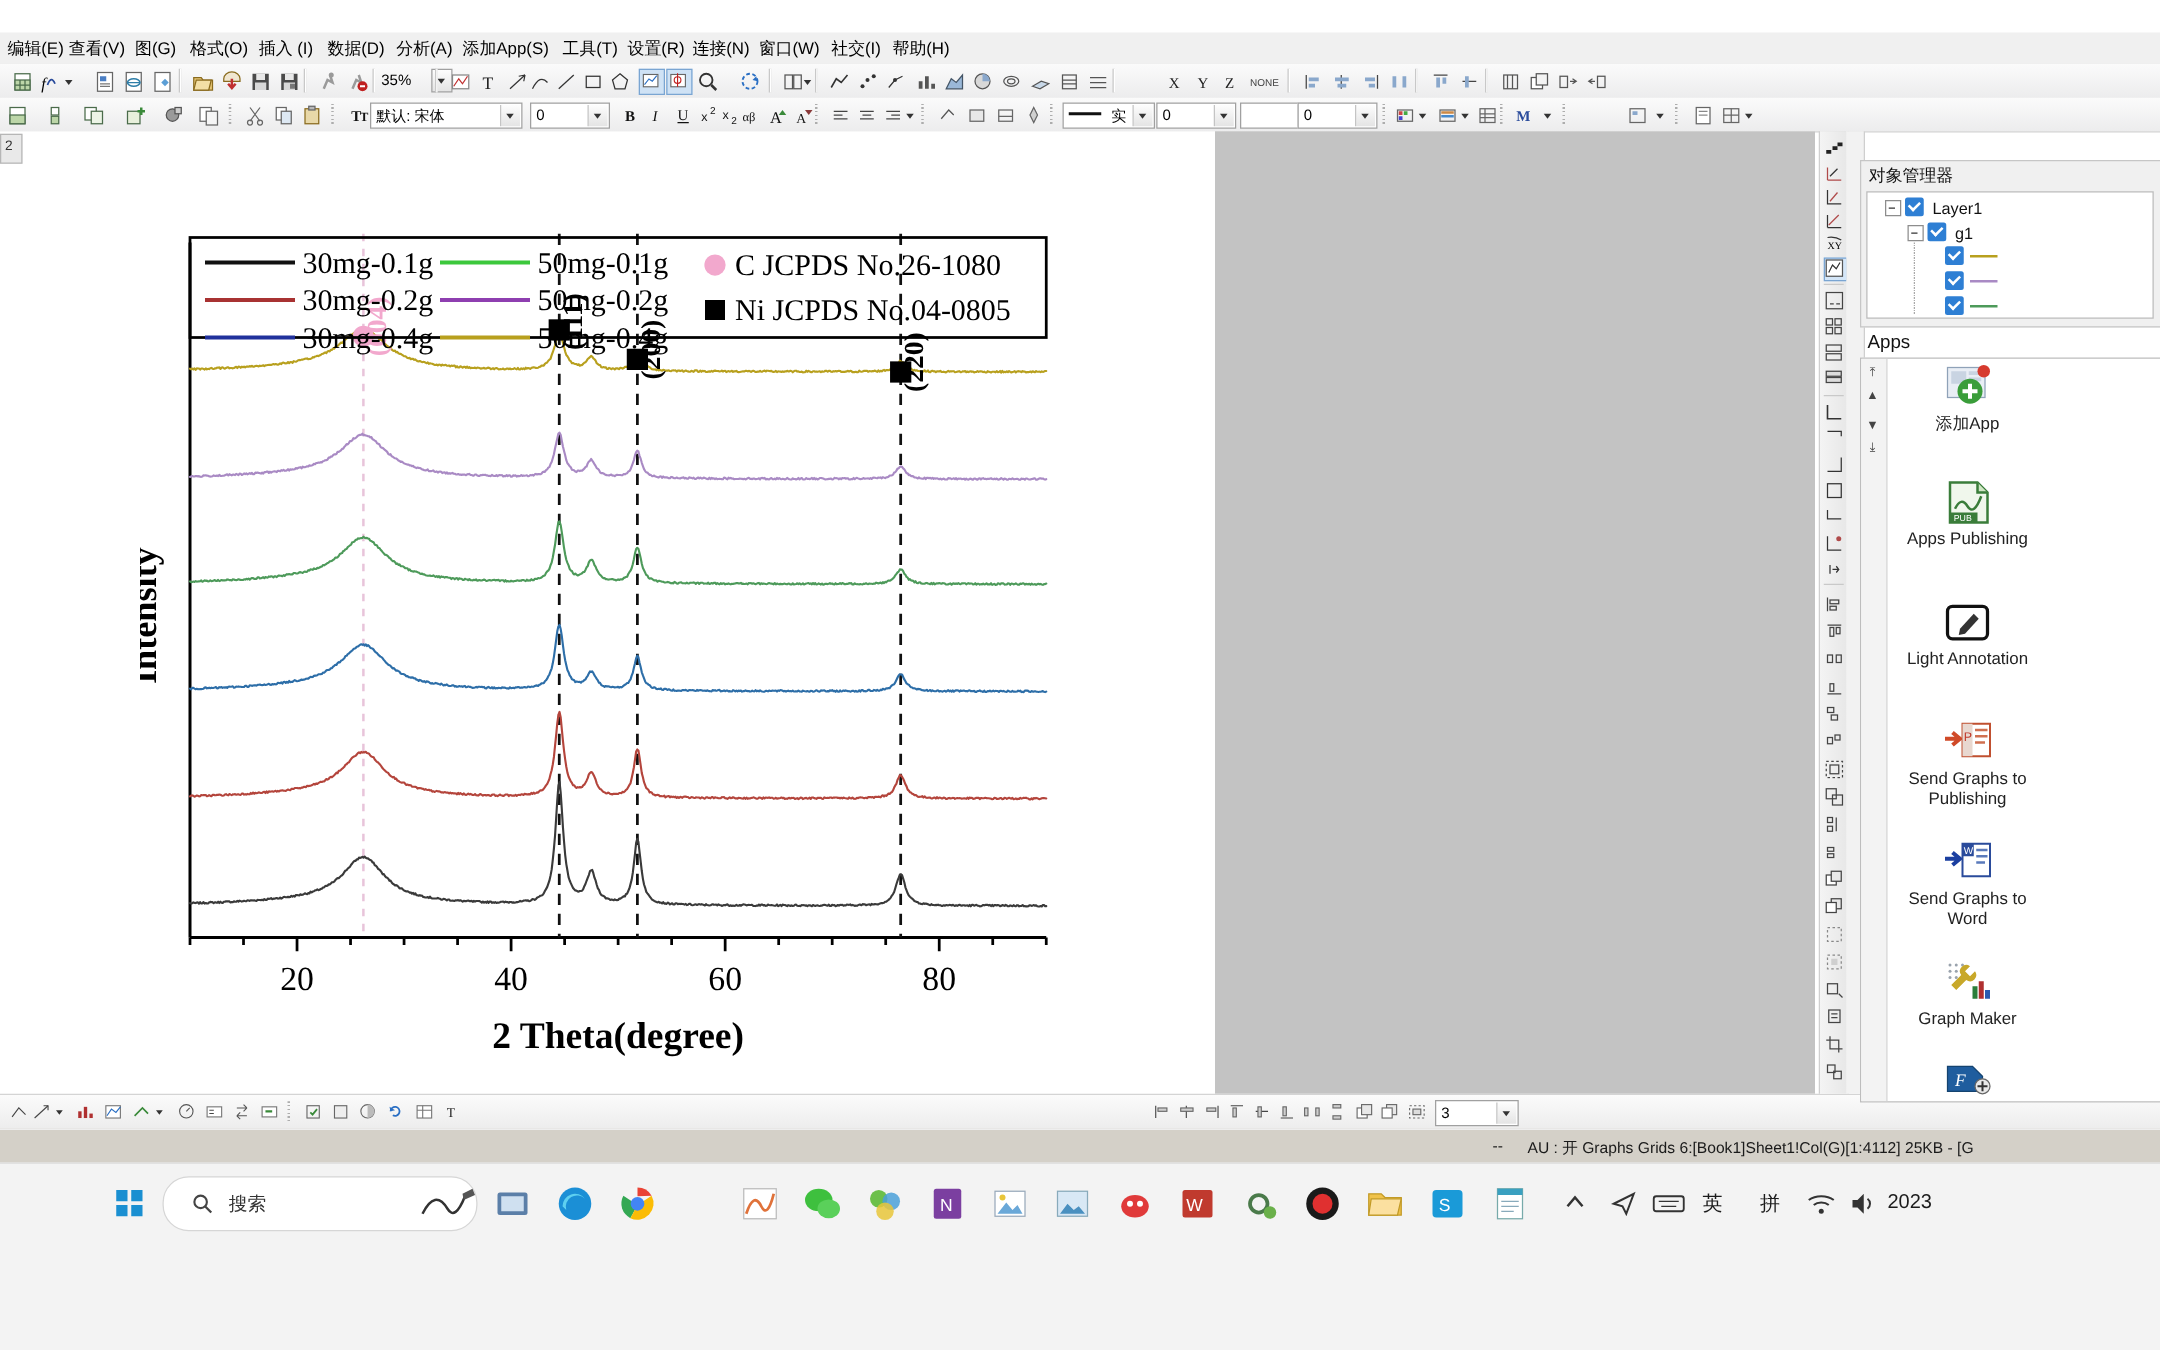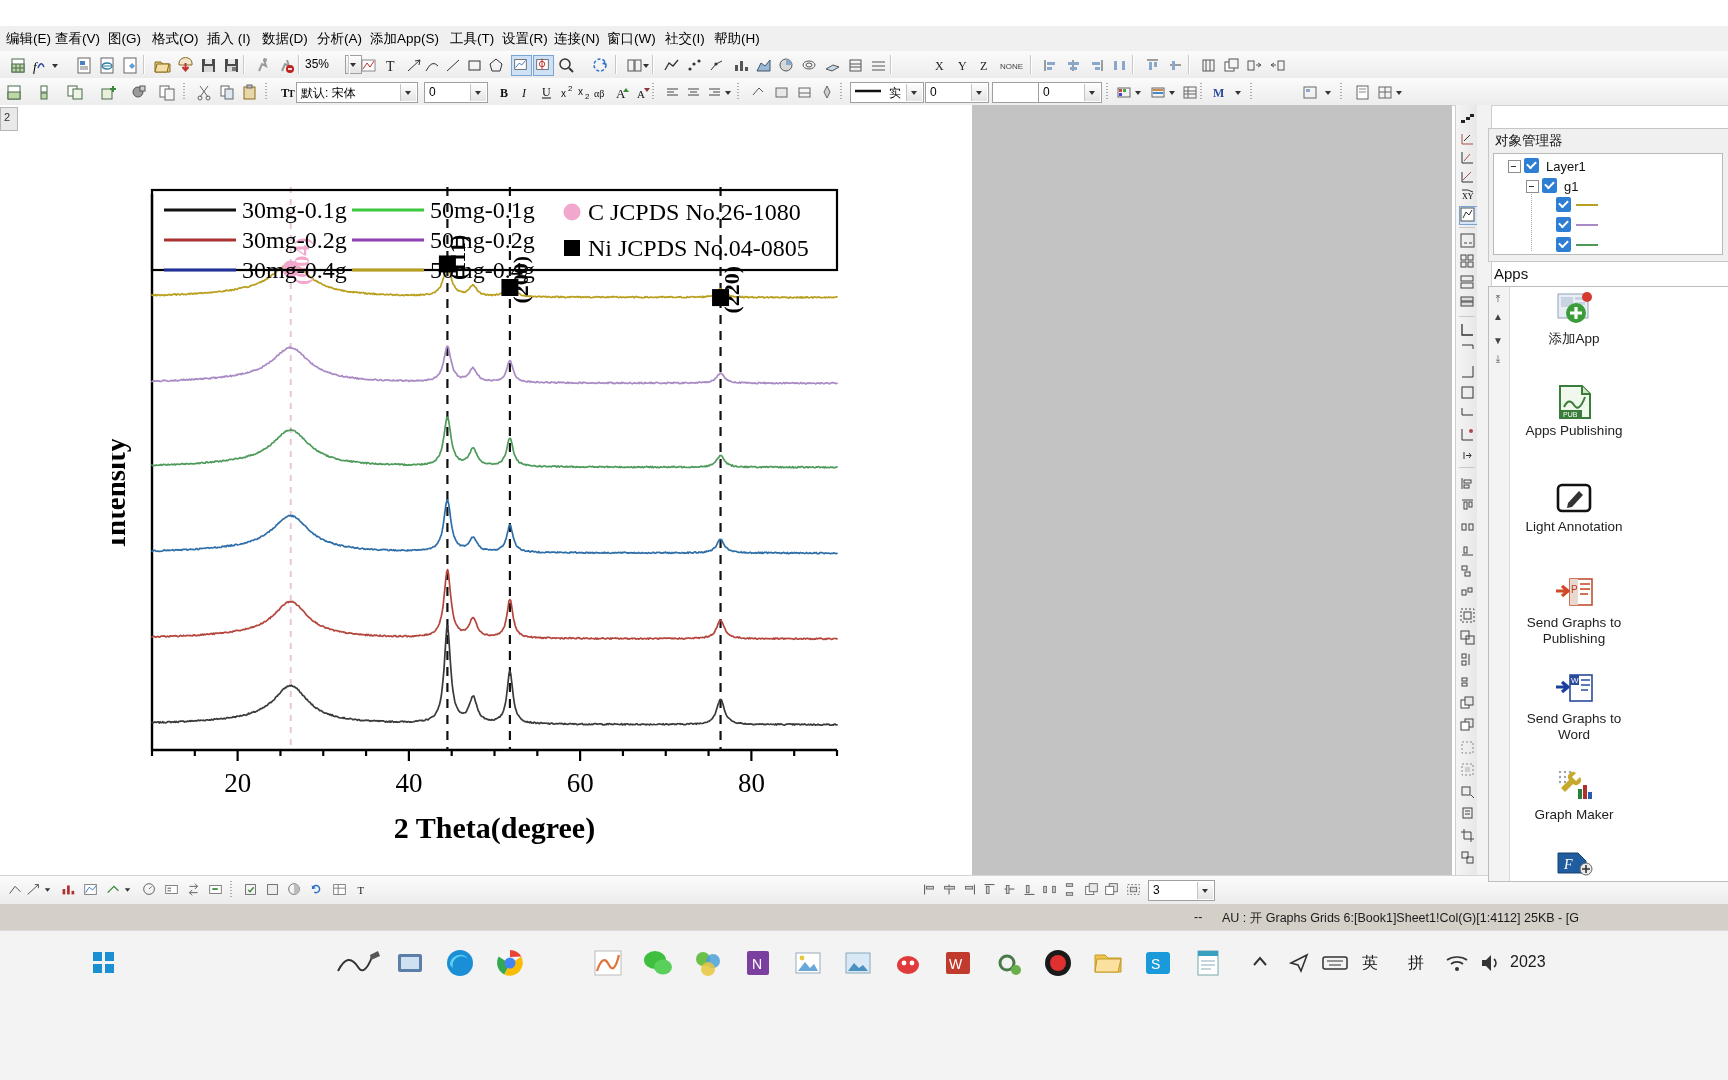--- a/index.html
+++ b/index.html
@@ -1319,20 +1319,29 @@
 
   <div class="taskbar">
     <div class="tbitem" style="left:86px">
       <svg width="36" height="36" viewBox="0 0 36 36">
           <rect x="7" y="7" width="9" height="9" fill="#1a8fd1"></rect>
           <rect x="19" y="7" width="9" height="9" fill="#1a8fd1"></rect>
           <rect x="7" y="19" width="9" height="9" fill="#1a8fd1"></rect>
           <rect x="19" y="19" width="9" height="9" fill="#1a8fd1"></rect>
         </svg>
     </div>
+    <div class="searchpill">
+      <span style="position:absolute;left:22px;top:12px">
+        <svg width="18" height="18" viewBox="0 0 18 18">
+            <circle cx="7.5" cy="7.5" r="5" fill="none" stroke="#444" stroke-width="1.7"></circle>
+            <line x1="11" y1="11" x2="16" y2="16" stroke="#444" stroke-width="1.9"></line>
+          </svg>
+      </span>
+      <span class="stxt">搜索</span>
+    </div>
     <div class="tbitem" style="left:334px;width:48px">
       <svg width="48" height="36" viewBox="0 0 48 36">
           <path d="M4 26 Q14 6 24 22 Q30 32 38 12" stroke="#333" fill="none" stroke-width="2"></path>
           <path d="M36 10 l8 -4 l2 5 l-9 4 Z" fill="#555"></path>
         </svg>
     </div>
     <div class="tbitem" style="left:392px">
       <svg width="36" height="36" viewBox="0 0 36 36">
           <rect x="6" y="9" width="24" height="18" rx="2" fill="#5b7fa8"></rect>
           <rect x="9" y="12" width="18" height="12" fill="#cfe0f0"></rect>

